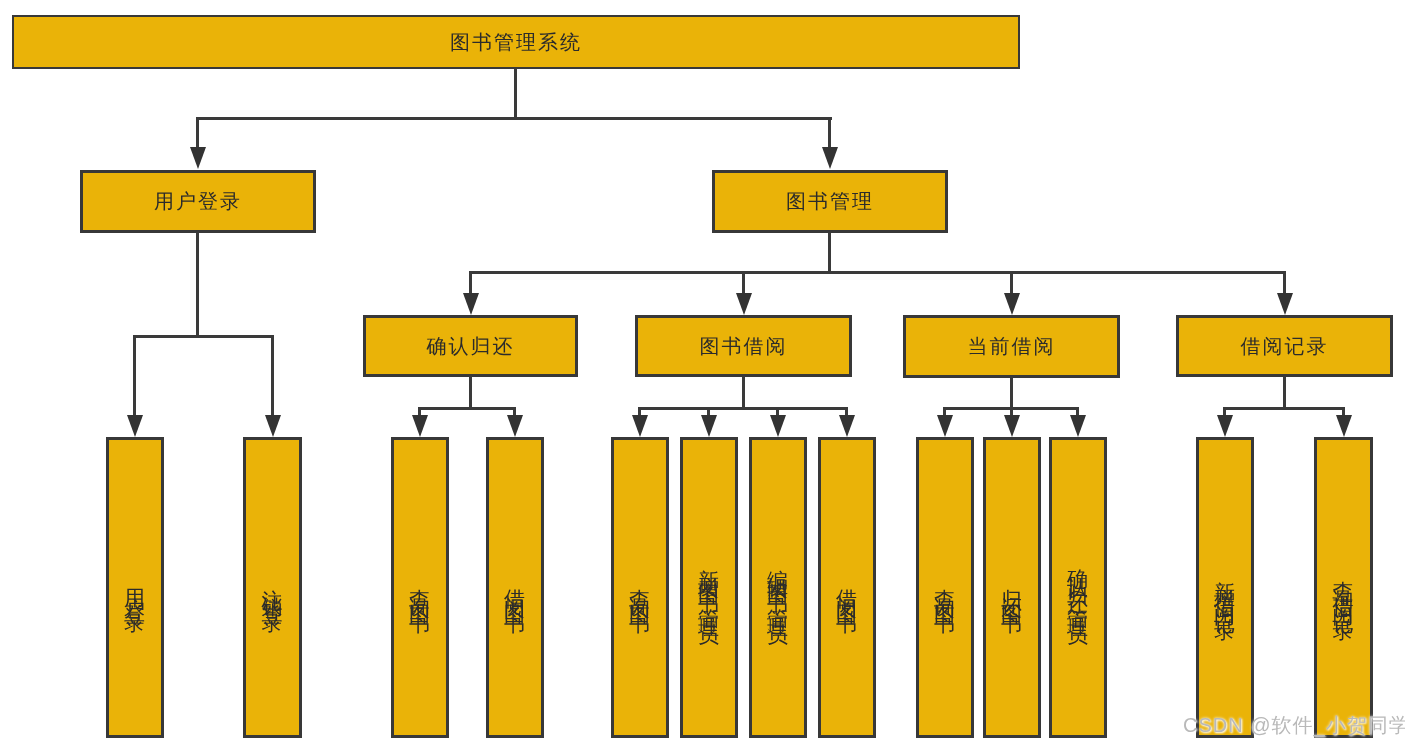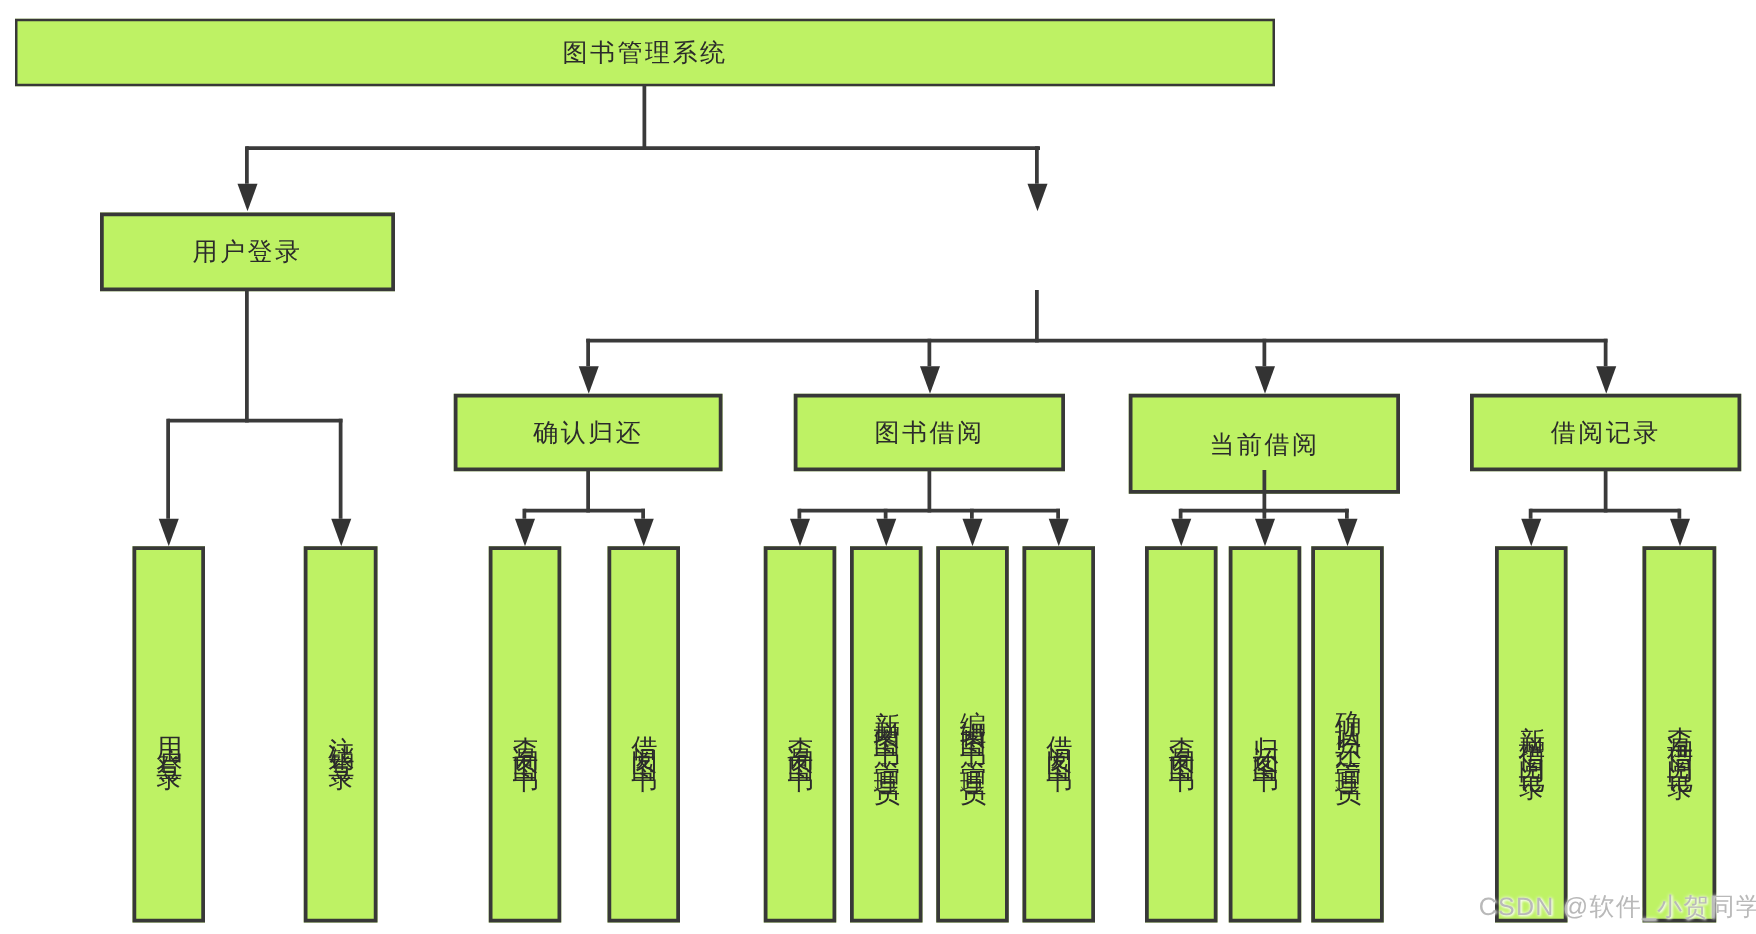--- a/index.html
+++ b/index.html
@@ -11,21 +11,21 @@
     position: relative;
     width: 1405px;
     height: 747px;
     background: #ffffff;
     overflow: hidden;
   }
   
   .box {
     position: absolute;
     box-sizing: border-box;
-    background: #bef264;
+    background: #eab308;
     border: 3px solid #383838;
     display: flex;
     align-items: center;
     justify-content: center;
     color: #2b2b2b;
   }
   .box.root { border-width: 2px; }
   .box.h {
     font-size: 20px;
     letter-spacing: 2px;
@@ -78,20 +78,23 @@
   <div class="vl" style="left:514px; top:68px; height:50px;"></div>
   <div class="hl" style="left:197px; top:117px; width:635px;"></div>
 
   <div class="vl" style="left:196px; top:117px; height:30px;"></div>
   <div class="tri" style="left:190px; top:147px;"></div>
   <div class="vl" style="left:828px; top:117px; height:30px;"></div>
   <div class="tri" style="left:822px; top:147px;"></div>
 
   <div class="box h" style="left:80px; top:170px; width:236px; height:63px;">
     <span>用户登录</span>
+  </div>
+  <div class="box h" style="left:712px; top:170px; width:236px; height:63px;">
+    <span>图书管理</span>
   </div>
 
   <div class="vl" style="left:196px; top:232px; height:106px;"></div>
   <div class="hl" style="left:134px; top:335px; width:140px;"></div>
   <div class="vl" style="left:133px; top:335px; height:80px;"></div>
   <div class="tri" style="left:127px; top:415px;"></div>
   <div class="vl" style="left:271px; top:335px; height:80px;"></div>
   <div class="tri" style="left:265px; top:415px;"></div>
 
   <div class="vl" style="left:828px; top:232px; height:42px;"></div>
@@ -104,21 +107,21 @@
   <div class="tri" style="left:1004px; top:293px;"></div>
   <div class="vl" style="left:1283px; top:271px; height:22px;"></div>
   <div class="tri" style="left:1277px; top:293px;"></div>
 
   <div class="box h" style="left:363px; top:315px; width:215px; height:62px;">
     <span>确认归还</span>
   </div>
   <div class="box h" style="left:635px; top:315px; width:217px; height:62px;">
     <span>图书借阅</span>
   </div>
-  <div class="box h" style="left:903px; top:315px; width:217px; height:80px;">
+  <div class="box h" style="left:903px; top:315px; width:217px; height:63px;">
     <span>当前借阅</span>
   </div>
   <div class="box h" style="left:1176px; top:315px; width:217px; height:62px;">
     <span>借阅记录</span>
   </div>
 
   <div class="vl" style="left:469px; top:376px; height:34px;"></div>
   <div class="hl" style="left:419px; top:407px; width:97px;"></div>
   <div class="vl" style="left:418px; top:407px; height:8px;"></div>
   <div class="tri" style="left:412px; top:415px;"></div>

